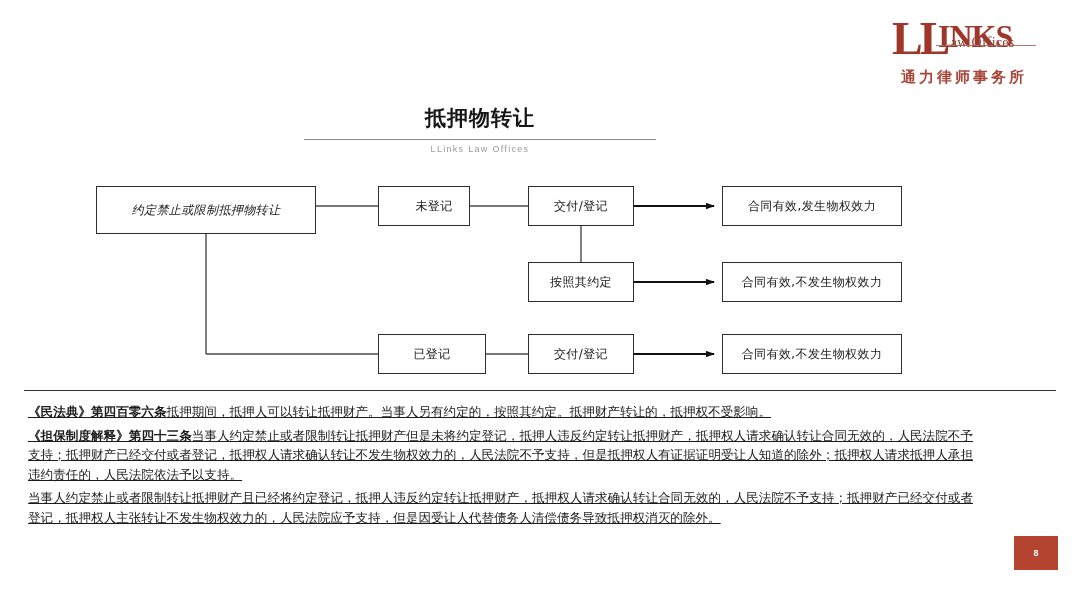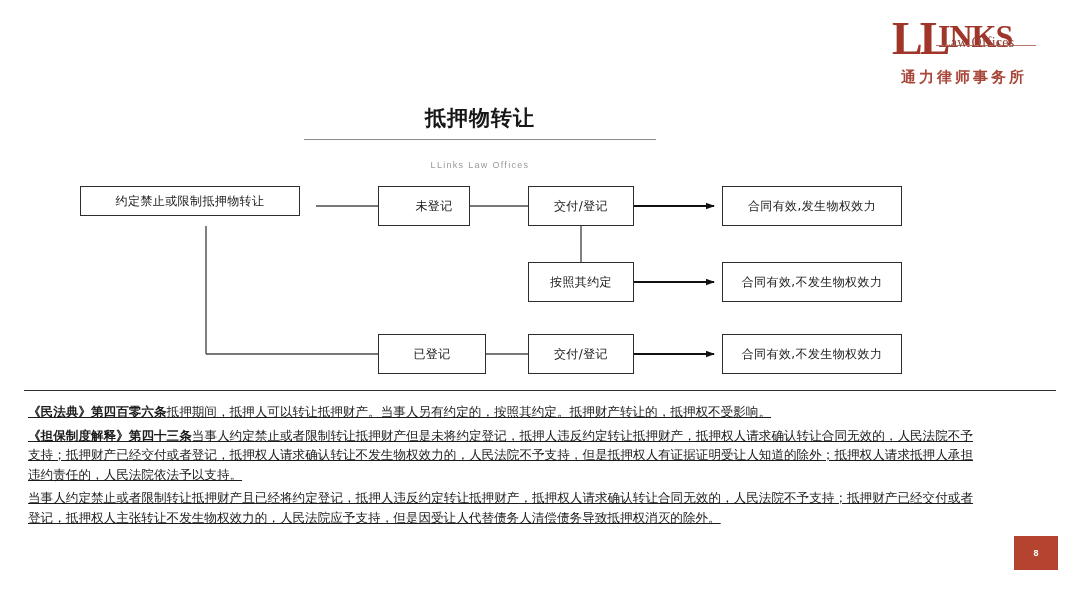--- a/index.html
+++ b/index.html
@@ -95,21 +95,21 @@
     color: #161616;
     line-height: 26px;
   }
   .title-rule {
     width: 352px;
     height: 1px;
     background: #8b8b8b;
     margin: 8px auto 0 auto;
   }
   .title-sub {
-    margin-top: 20px;
+    margin-top: 4px;
     font-family: "Liberation Sans", sans-serif;
     font-size: 9px;
     letter-spacing: 1.3px;
     color: #9a9a9a;
   }
 
   
   .flow {
     position: absolute;
     left: 0;
@@ -214,21 +214,21 @@
 
   <line x1="206" y1="226" x2="206" y2="354" stroke="#4a4a4a" stroke-width="1.4"></line>
   <line x1="206" y1="354" x2="378" y2="354" stroke="#4a4a4a" stroke-width="1.4"></line>
 
   <line x1="470" y1="354" x2="528" y2="354" stroke="#4a4a4a" stroke-width="1.4"></line>
 
   <line x1="634" y1="354" x2="714" y2="354" stroke="#111111" stroke-width="2" marker-end="url(#arrowThin)"></line>
 </svg>
 
 <div>
-  <div class="node" style="left:80px; top:186px; width:220px; height:30px;">约定禁止或限制抵押物转让</div>
+  <div class="node" style="left:96px; top:186px; width:220px; height:48px;font-style:italic;">约定禁止或限制抵押物转让</div>
   <div class="node" style="left:378px; top:186px; width:92px; height:40px;padding-left:20px;">未登记</div>
   <div class="node" style="left:528px; top:186px; width:106px; height:40px;">交付/登记</div>
   <div class="node" style="left:722px; top:186px; width:180px; height:40px;">合同有效,发生物权效力</div>
   <div class="node" style="left:528px; top:262px; width:106px; height:40px;">按照其约定</div>
   <div class="node" style="left:722px; top:262px; width:180px; height:40px;">合同有效,不发生物权效力</div>
   <div class="node" style="left:378px; top:334px; width:108px; height:40px;">已登记</div>
   <div class="node" style="left:528px; top:334px; width:106px; height:40px;">交付/登记</div>
   <div class="node" style="left:722px; top:334px; width:180px; height:40px;">合同有效,不发生物权效力</div>
 </div>
 

